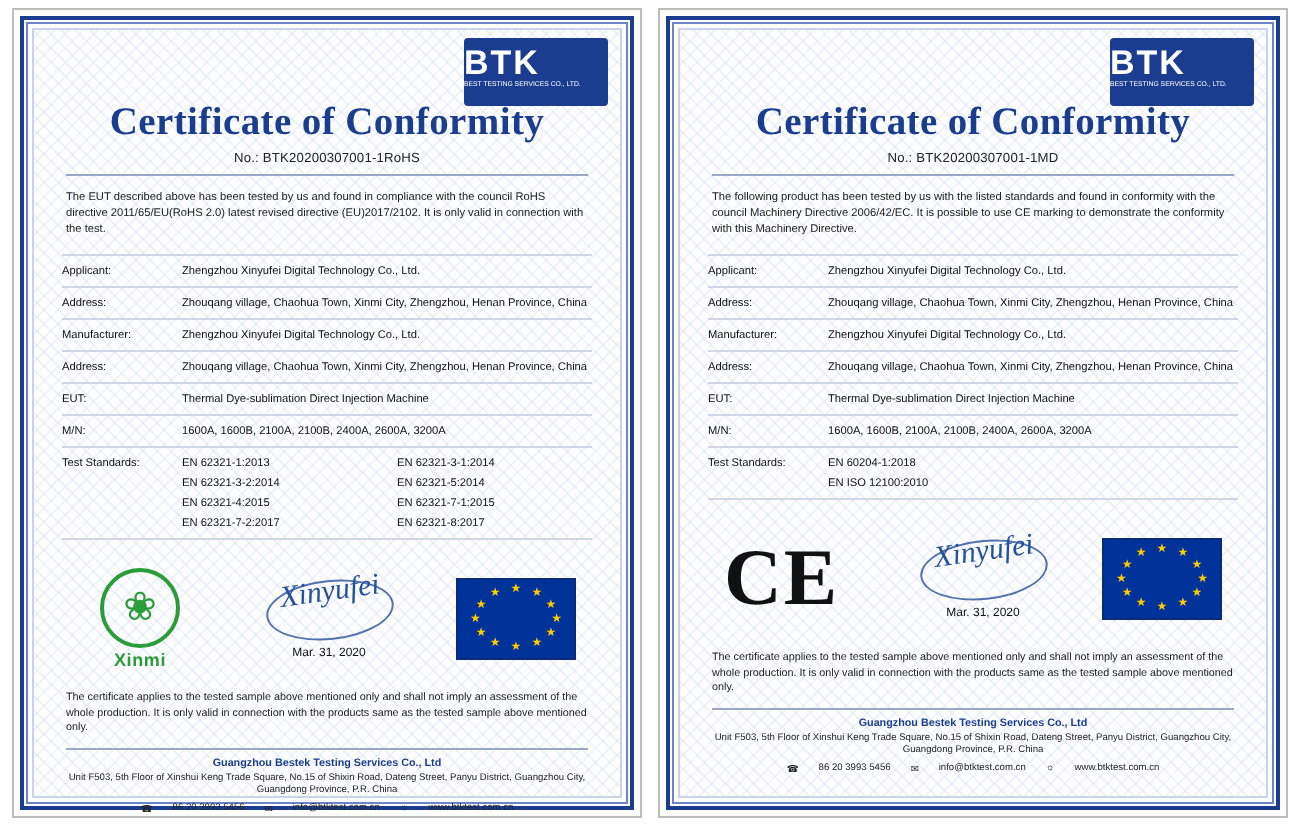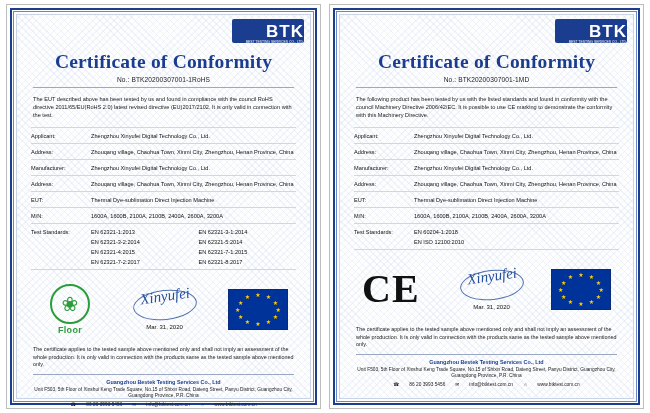--- a/index.html
+++ b/index.html
@@ -41,27 +41,27 @@
       repeating-linear-gradient(-45deg, rgba(210,220,240,.30) 0 1px, transparent 1px 5px),
       #fefefe;
   }
   .content{
     position:absolute;inset:12px;
     box-sizing:border-box;
     padding:4px 12px 0 12px;
   }
   .logo{
     position:absolute;right:4px;top:2px;
-    width:72px;height:24px;
+    width:72px;height:34px;
     background:#1b3d8f;
     color:#fff;
     font-weight:bold;
     font-size:17px;
     letter-spacing:1px;
-    text-align:right;
+    text-align:left;
     line-height:26px;
     border-radius:2px;
   }
   .logo .sub{
     display:block;
     font-size:3.4px;
     line-height:4px;
     letter-spacing:0;
     font-weight:normal;
     margin-top:-5px;
@@ -280,21 +280,21 @@
           </td>
         </tr>
       </tbody>
         </table>
 
       <div class="marks">
         <div class="rohs">
           <div class="ring">
             <span class="leaf">❀</span>
           </div>
-          <div class="cap">Floor</div>
+          <div class="cap">Xinmi</div>
         </div>
 
         <div class="stamp">
           <div class="ovalwrap">
             <div class="oval"></div>
             <span class="ink">Xinyufei</span>
           </div>
           <div class="date">Mar. 31, 2020</div>
         </div>
 

